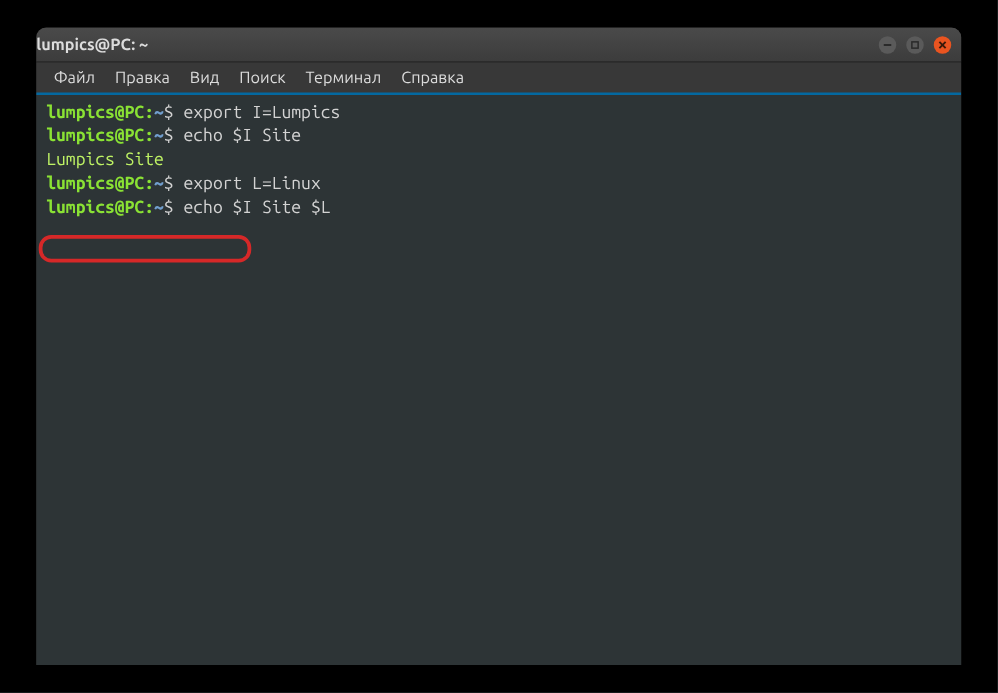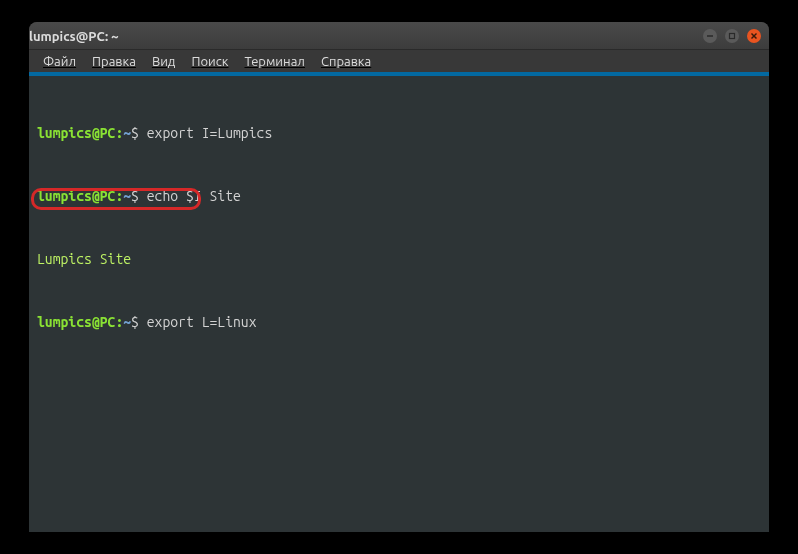--- a/index.html
+++ b/index.html
@@ -58,42 +58,40 @@
     }
     .btn-min { background: #5a5a5a; }
     .btn-max { background: #5a5a5a; }
     .btn-close { background: #e95420; }
     .menubar {
       height: 26px;
       background: #383838;
       display: flex;
       align-items: center;
       padding: 0 6px;
-      border-bottom: 4px solid #0369a1;
-      text-decoration: underline;
+      border-bottom: 2px solid #0369a1;
     }
     .menu-item {
       color: #dcdcdc;
       font-family: Ubuntu, sans-serif;
       font-size: 13px;
       padding: 3px 8px;
       cursor: pointer;
     }
     .terminal-body {
       background: #2d3436;
       height: calc(100% - 54px);
       padding: 4px 8px;
       font-size: 14px;
       line-height: 1.35;
       position: relative;
     }
     .line {
       white-space: pre;
       color: #d3d3d3;
-      margin-top: 44px;
     }
     .prompt-user {
       color: #8ae234;
       font-weight: bold;
     }
     .prompt-path {
       color: #729fcf;
       font-weight: bold;
     }
     .prompt-dollar {
@@ -143,15 +141,16 @@
     <span class="menu-item">Вид</span>
     <span class="menu-item">Поиск</span>
     <span class="menu-item">Терминал</span>
     <span class="menu-item">Справка</span>
   </div>
   <div class="terminal-body">
     <div class="line"><span class="prompt-user">lumpics@PC</span><span class="prompt-user">:</span><span class="prompt-path">~</span><span class="prompt-dollar">$</span> <span class="cmd">export I=Lumpics</span></div>
     <div class="line"><span class="prompt-user">lumpics@PC</span><span class="prompt-user">:</span><span class="prompt-path">~</span><span class="prompt-dollar">$</span> <span class="cmd">echo $I Site</span></div>
     <div class="line output">Lumpics Site</div>
     <div class="line"><span class="prompt-user">lumpics@PC</span><span class="prompt-user">:</span><span class="prompt-path">~</span><span class="prompt-dollar">$</span> <span class="cmd">export L=Linux</span></div>
+    <div class="line"><span class="prompt-user">lumpics@PC</span><span class="prompt-user">:</span><span class="prompt-path">~</span><span class="prompt-dollar">$</span> <span class="cmd">echo $I Site $L</span></div>
     <div class="highlight-box" style="top:112px;left:2px;width:170px;height:22px;"></div>
   </div>
 </div>
 
 </body></html>

